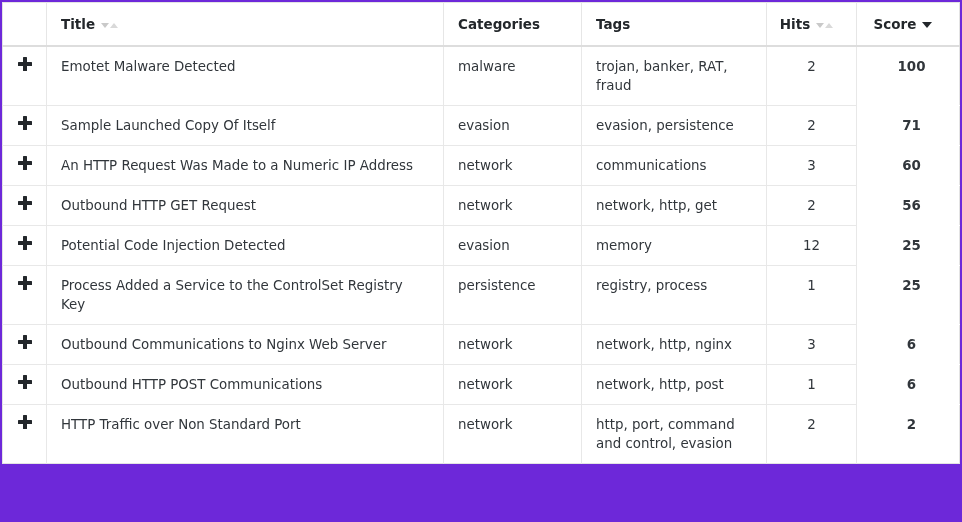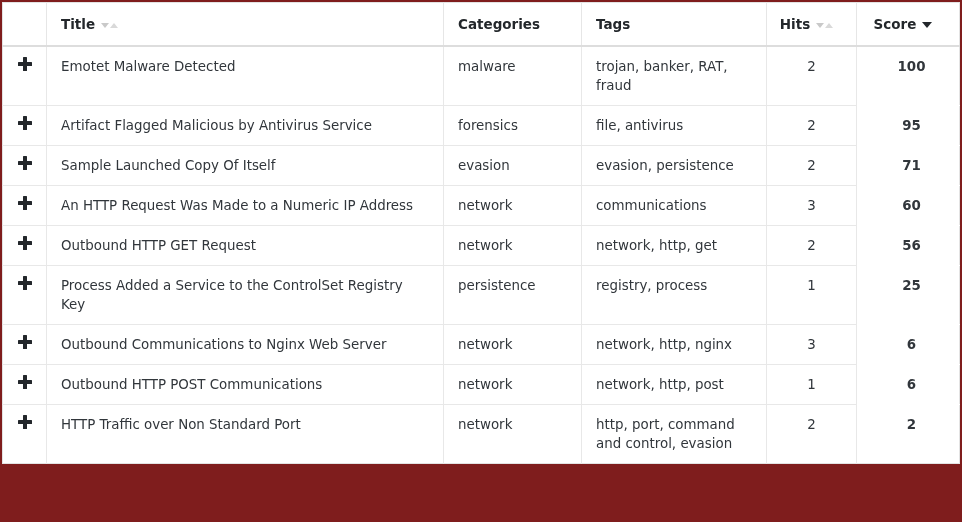--- a/index.html
+++ b/index.html
@@ -14,21 +14,21 @@
     font-size: 13px;
     color: #2b2f33;
     overflow: hidden;
   }
 
   .table-wrap {
     width: 962px;
     height: 522px;
     box-sizing: border-box;
     padding: 2px 2px 2px 2px;
-    background: #7f1d1d;
+    background: #6d28d9;
   }
 
   table.report-table {
     border-collapse: collapse;
     width: 958px;
     table-layout: fixed;
     background: #ffffff;
     border: 1px solid #e3e3e3;
     border-radius: 4px;
   }
@@ -223,28 +223,20 @@
         <tr>
           <td class="cell-expand"><span class="plus-icon"></span></td>
           <td>Emotet Malware Detected</td>
           <td>malware</td>
           <td>trojan, banker, RAT, fraud</td>
           <td class="cell-hits">2</td>
           <td class="cell-score sev-high">100</td>
         </tr>
         <tr>
           <td class="cell-expand"><span class="plus-icon"></span></td>
-          <td>Artifact Flagged Malicious by Antivirus Service</td>
-          <td>forensics</td>
-          <td>file, antivirus</td>
-          <td class="cell-hits">2</td>
-          <td class="cell-score sev-high">95</td>
-        </tr>
-        <tr>
-          <td class="cell-expand"><span class="plus-icon"></span></td>
           <td>Sample Launched Copy Of Itself</td>
           <td>evasion</td>
           <td>evasion, persistence</td>
           <td class="cell-hits">2</td>
           <td class="cell-score sev-med">71</td>
         </tr>
         <tr>
           <td class="cell-expand"><span class="plus-icon"></span></td>
           <td>An HTTP Request Was Made to a Numeric IP Address</td>
           <td>network</td>
@@ -252,20 +244,28 @@
           <td class="cell-hits">3</td>
           <td class="cell-score sev-med">60</td>
         </tr>
         <tr>
           <td class="cell-expand"><span class="plus-icon"></span></td>
           <td>Outbound HTTP GET Request</td>
           <td>network</td>
           <td>network, http, get</td>
           <td class="cell-hits">2</td>
           <td class="cell-score sev-med">56</td>
+        </tr>
+        <tr>
+          <td class="cell-expand"><span class="plus-icon"></span></td>
+          <td>Potential Code Injection Detected</td>
+          <td>evasion</td>
+          <td>memory</td>
+          <td class="cell-hits">12</td>
+          <td class="cell-score sev-low">25</td>
         </tr>
         <tr>
           <td class="cell-expand"><span class="plus-icon"></span></td>
           <td>Process Added a Service to the ControlSet Registry Key</td>
           <td>persistence</td>
           <td>registry, process</td>
           <td class="cell-hits">1</td>
           <td class="cell-score sev-low">25</td>
         </tr>
         <tr>

